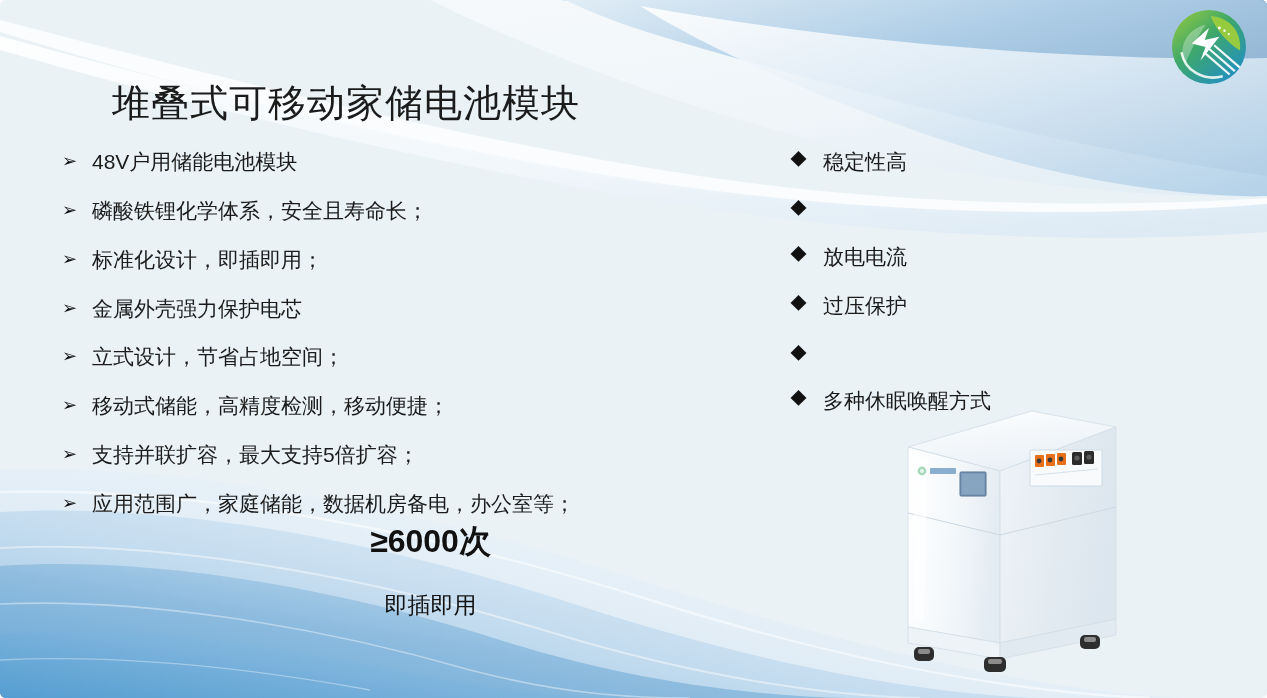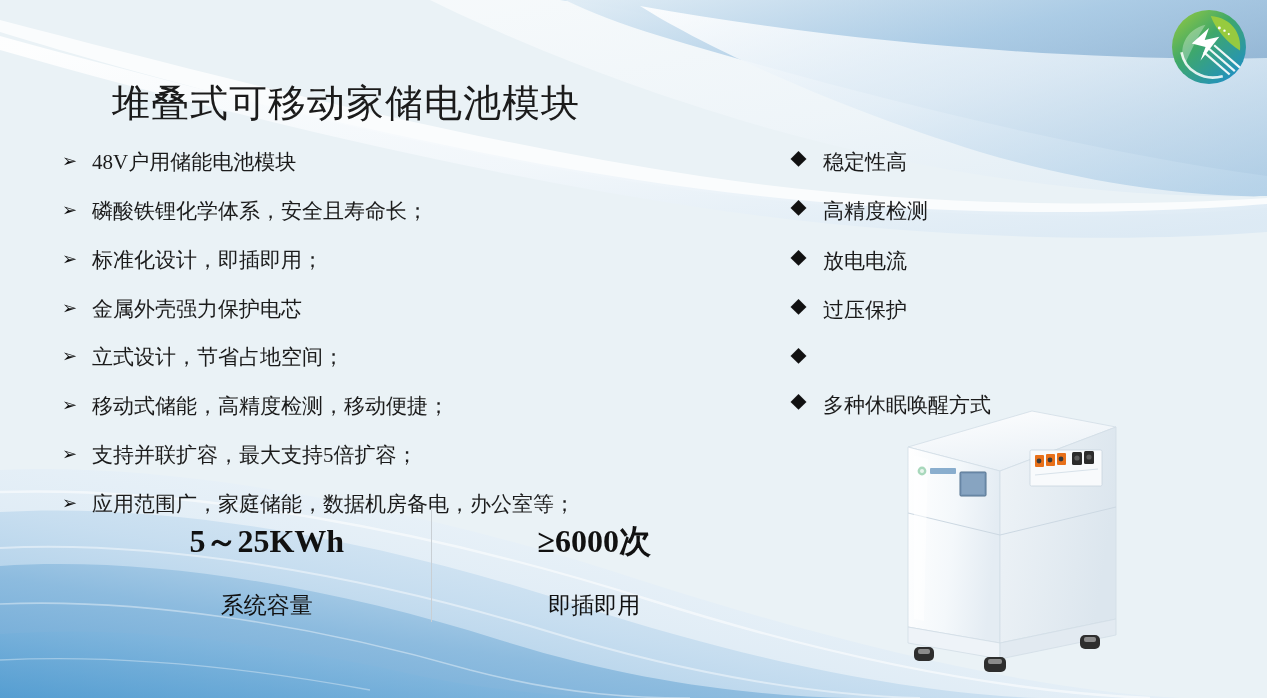--- a/index.html
+++ b/index.html
@@ -7,22 +7,23 @@
     margin: 0;
     padding: 0;
     background: #ffffff;
   }
   #slide {
     position: relative;
     width: 1267px;
     height: 698px;
     overflow: hidden;
     background: #eaf2f6;
-    font-family: Liberation Serif, serif;
+    font-family: Liberation Sans, sans-serif;
     color: #1a1a1a;
+    border-radius: 6px;
   }
 
   
   #bg-art {
     position: absolute;
     inset: 0;
     width: 1267px;
     height: 698px;
     pointer-events: none;
   }
@@ -283,44 +284,39 @@
     </li>
   </ul>
 
   <ul class="bullet-list" id="protections-list">
     <li class="bullet-row">
       <span class="bullet-marker">◆</span>
       <span class="bullet-text">稳定性高</span>
     </li>
     <li class="bullet-row">
       <span class="bullet-marker">◆</span>
-      <span class="bullet-text">高精度检测</span>
     </li>
     <li class="bullet-row">
       <span class="bullet-marker">◆</span>
       <span class="bullet-text">放电电流</span>
     </li>
     <li class="bullet-row">
       <span class="bullet-marker">◆</span>
       <span class="bullet-text">过压保护</span>
     </li>
     <li class="bullet-row">
       <span class="bullet-marker">◆</span>
     </li>
     <li class="bullet-row">
       <span class="bullet-marker">◆</span>
       <span class="bullet-text">多种休眠唤醒方式</span>
     </li>
   </ul>
 
   <div id="stats-strip">
-    <div class="stat-cell">
-      <div class="stat-value">5～25KWh</div>
-      <div class="stat-label">系统容量</div>
-    </div>
     <div class="stat-cell">
       <div class="stat-value">≥6000次</div>
       <div class="stat-label">即插即用</div>
     </div>
   </div>
 
   <svg id="product-photo" viewBox="0 0 250 285" xmlns="http://www.w3.org/2000/svg">
 
     <polygon points="24,52 148,16 232,32 116,76" fill="url(#gCabTop)" stroke="#d2dde6" stroke-width="0.8"></polygon>
 

